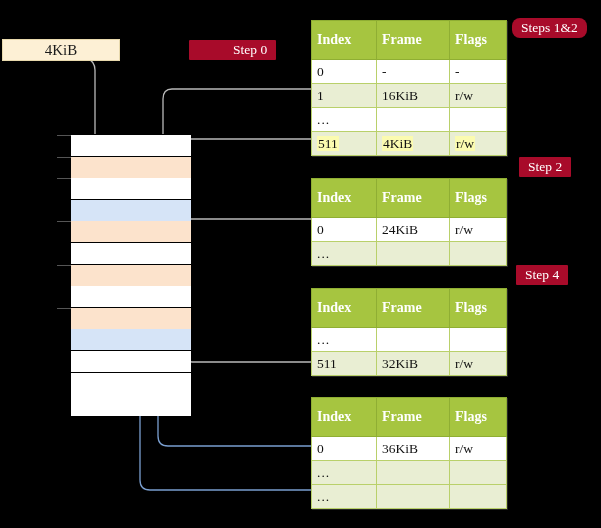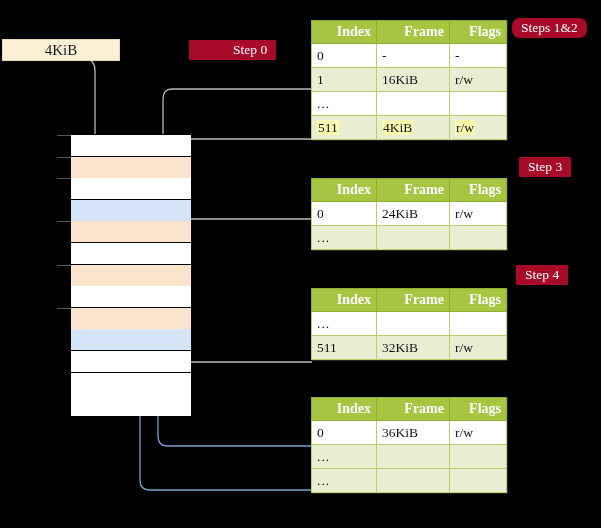--- a/index.html
+++ b/index.html
@@ -98,22 +98,22 @@
     border-collapse: collapse;
     background: #ffffff;
     font-size: 13.5px;
     color: #111111;
     box-shadow: 1px 1px 0 rgba(255,255,255,0.15);
   }
   .ptable th {
     background: #a6c540;
     color: #ffffff;
     font-weight: bold;
-    text-align: right;
-    padding: 2px 5px;
+    text-align: left;
+    padding: 10px 5px;
     border: 1px solid #8fae33;
     font-size: 14px;
     line-height: 18px;
     margin-top: 36px;
   }
   .ptable td {
     padding: 2px 5px;
     border: 1px solid #b9d06a;
     line-height: 19px;
     height: 19px;
@@ -171,21 +171,21 @@
     <span>4KiB</span>
   </div>
 
   <div class="badge" style="left:189px; top:40px;padding-left:44px;">
     <span>Step 0</span>
   </div>
   <div class="badge" style="left:512px; top:18px;border-radius:8px;">
     <span>Steps 1&amp;2</span>
   </div>
   <div class="badge" style="left:519px; top:157px;">
-    <span>Step 3</span>
+    <span>Step 2</span>
   </div>
   <div class="badge" style="left:516px; top:265px;">
     <span>Step 4</span>
   </div>
 
   <div id="memcol">
       <div class="memrow white" style="top: 0px;"></div>
       <div class="memtick" style="top: 0px;"></div>
       <div class="memrow orange" style="top: 21.6px;"></div>
       <div class="memtick" style="top: 21.6px;"></div>

